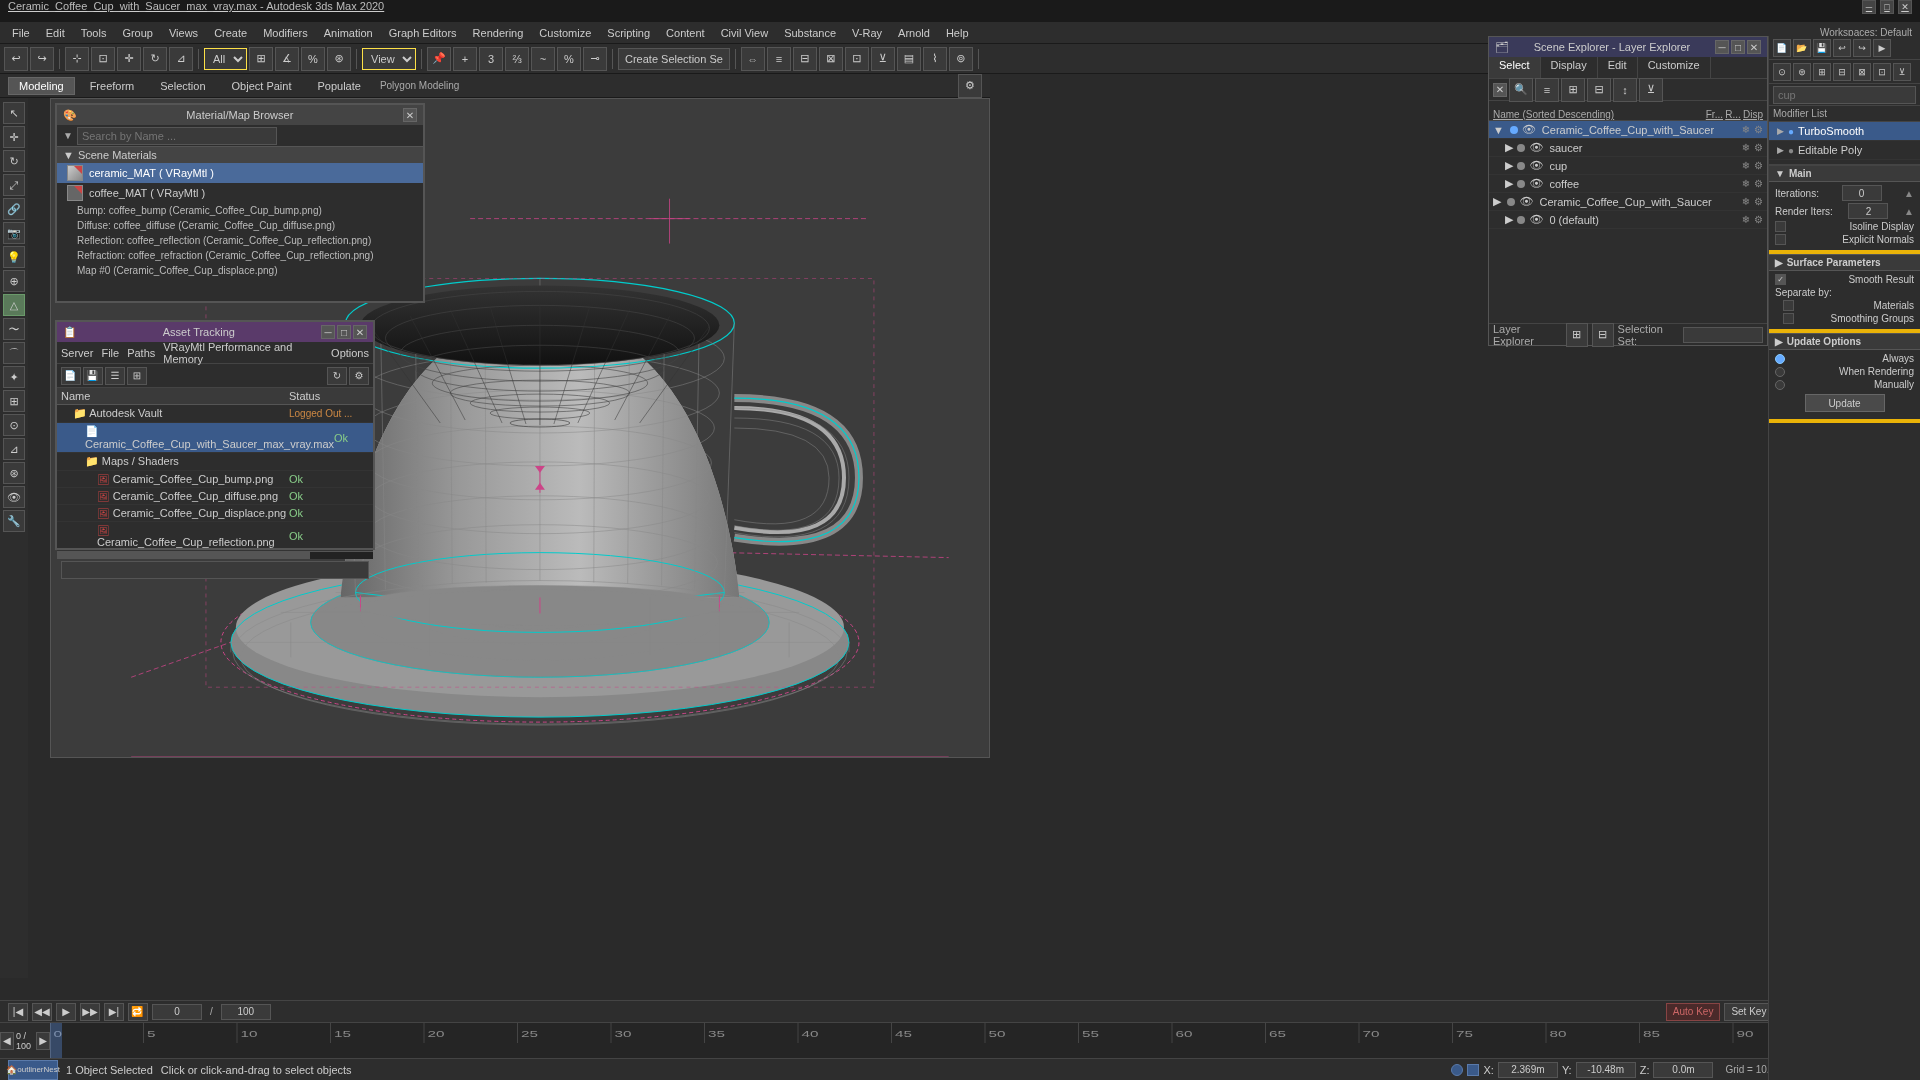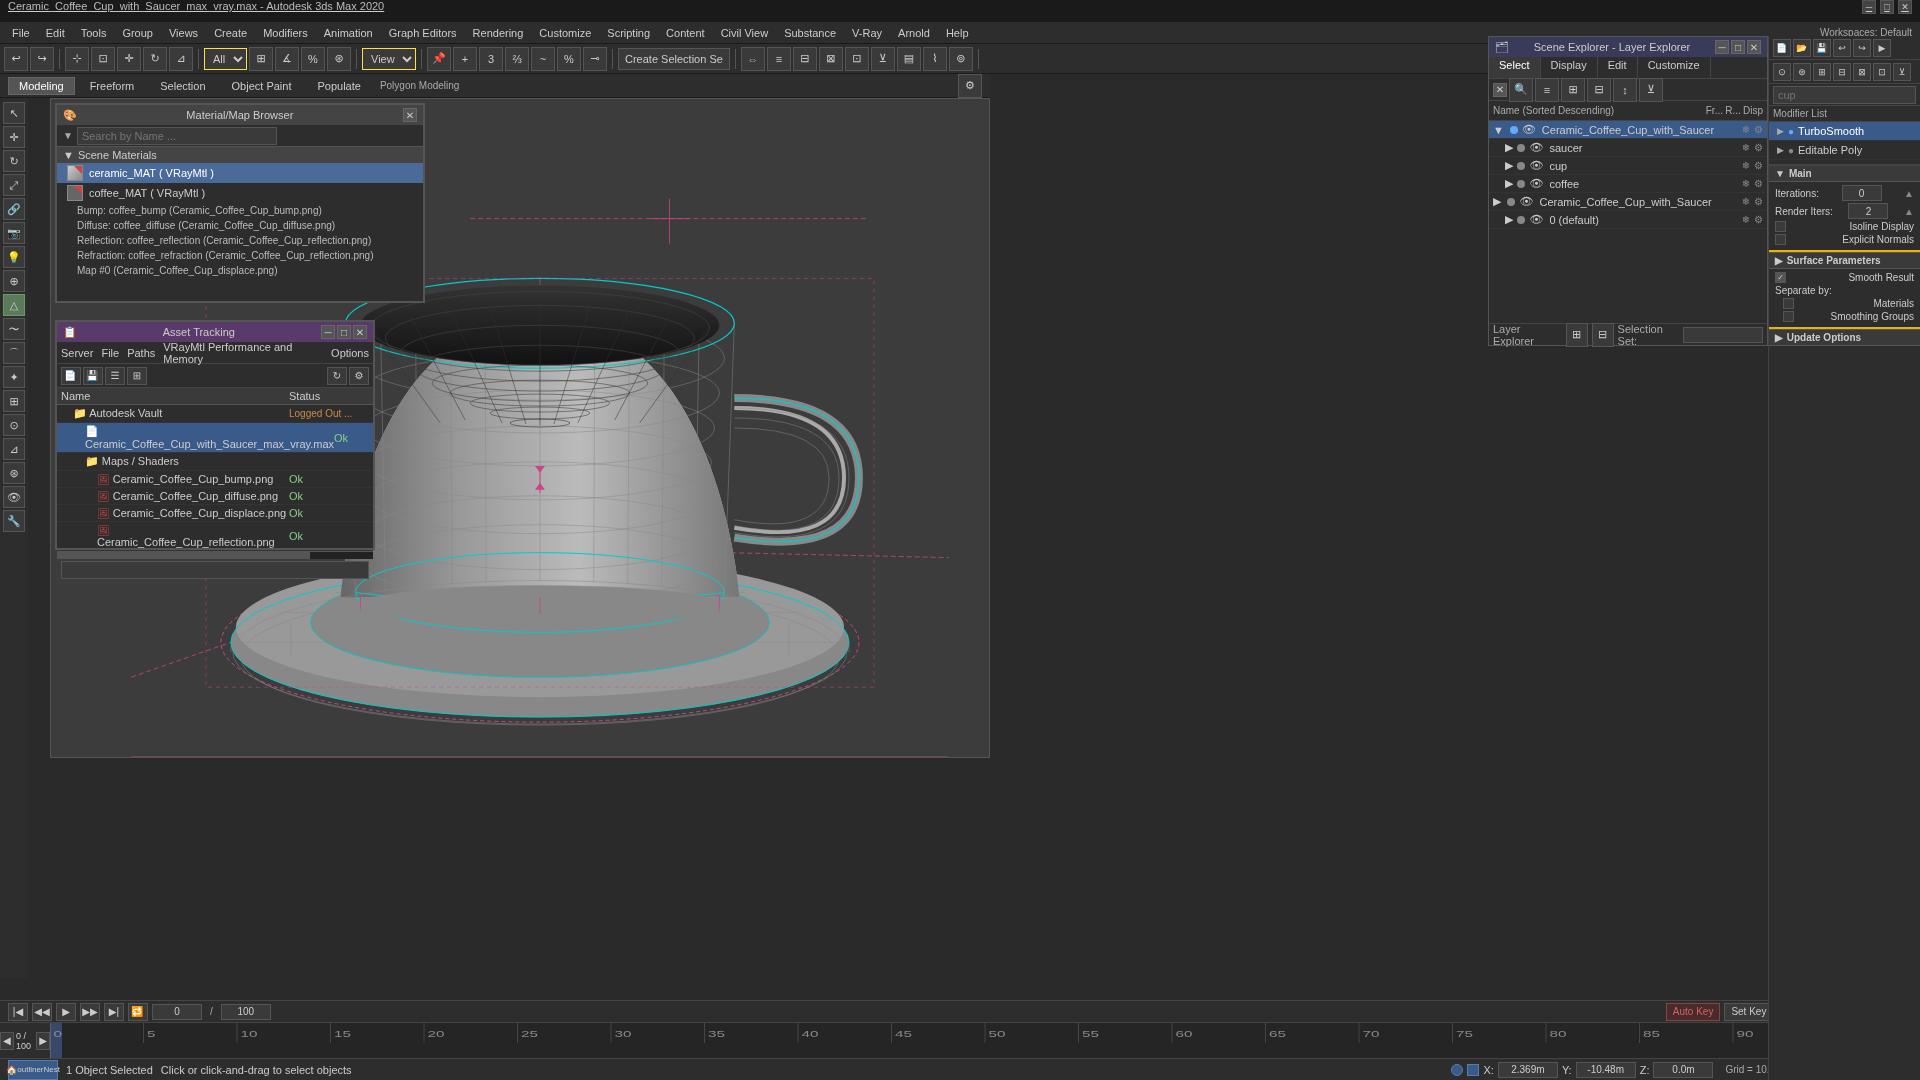--- a/index.html
+++ b/index.html
@@ -383,24 +383,25 @@
       color: #ccc;
       cursor: pointer;
       border-right: 1px solid #444;
     }
     .scene-tab.active { background: #3a3a3a; color: #fff; }
     .scene-sort {
       height: 20px;
       background: #2d2d2d;
       border-bottom: 1px solid #444;
       display: flex;
-      align-items: center;
+      align-items: flex-end;
       padding: 0 4px;
       font-size: 10px;
       color: #aaa;
+      text-decoration: underline;
     }
     .scene-row {
       display: flex;
       align-items: center;
       padding: 2px 4px;
       border-bottom: 1px solid #333;
       gap: 4px;
     }
     .scene-row.selected { background: #3a5a8a; }
     .scene-row .row-name { flex: 1; font-size: 11px; color: #ccc; }
@@ -466,21 +467,21 @@
       border-bottom: 1px solid #333;
       cursor: pointer;
       display: flex;
       align-items: center;
       gap: 4px;
     }
     .mod-list-item.selected { background: #3a5a8a; color: #fff; }
     .mod-list-item .expand-arrow { font-size: 9px; color: #aaa; }
     .ts-section {
       padding: 3px 6px;
-      border-bottom: 2px solid #eab308;
+      border-bottom: 4px solid #eab308;
     }
     .ts-row {
       display: flex;
       align-items: center;
       justify-content: space-between;
       margin-bottom: 2px;
     }
     .ts-text { font-size: 10px; color: #ccc; }
     .ts-input {
       width: 40px;
@@ -1174,20 +1175,35 @@
           <div class="ts-check"></div>
           <span class="ts-text">Smoothing Groups</span>
         </div>
       </div>
     </div>
 
     <div style="background:#3a3a3a;padding:2px 6px;font-size:10px;color:#ccc;font-weight:bold;border-bottom:1px solid #555;border-top:1px solid #555;display:flex;align-items:center;gap:4px;">
       <span>▶</span>
       <span>Update Options</span>
     </div>
+    <div class="ts-section">
+      <div class="ts-row">
+        <span class="ts-radio selected"></span>
+        <span class="ts-text">Always</span>
+      </div>
+      <div class="ts-row">
+        <span class="ts-radio"></span>
+        <span class="ts-text">When Rendering</span>
+      </div>
+      <div class="ts-row">
+        <span class="ts-radio"></span>
+        <span class="ts-text">Manually</span>
+      </div>
+      <div class="ts-update-btn">Update</div>
+    </div>
   </div>
 </div>
 
 <div id="timeline-controls">
   <div class="timeline-btn">|◀</div>
   <div class="timeline-btn">◀◀</div>
   <div class="timeline-btn">▶</div>
   <div class="timeline-btn">▶▶</div>
   <div class="timeline-btn">▶|</div>
   <div class="timeline-btn">🔁</div>

